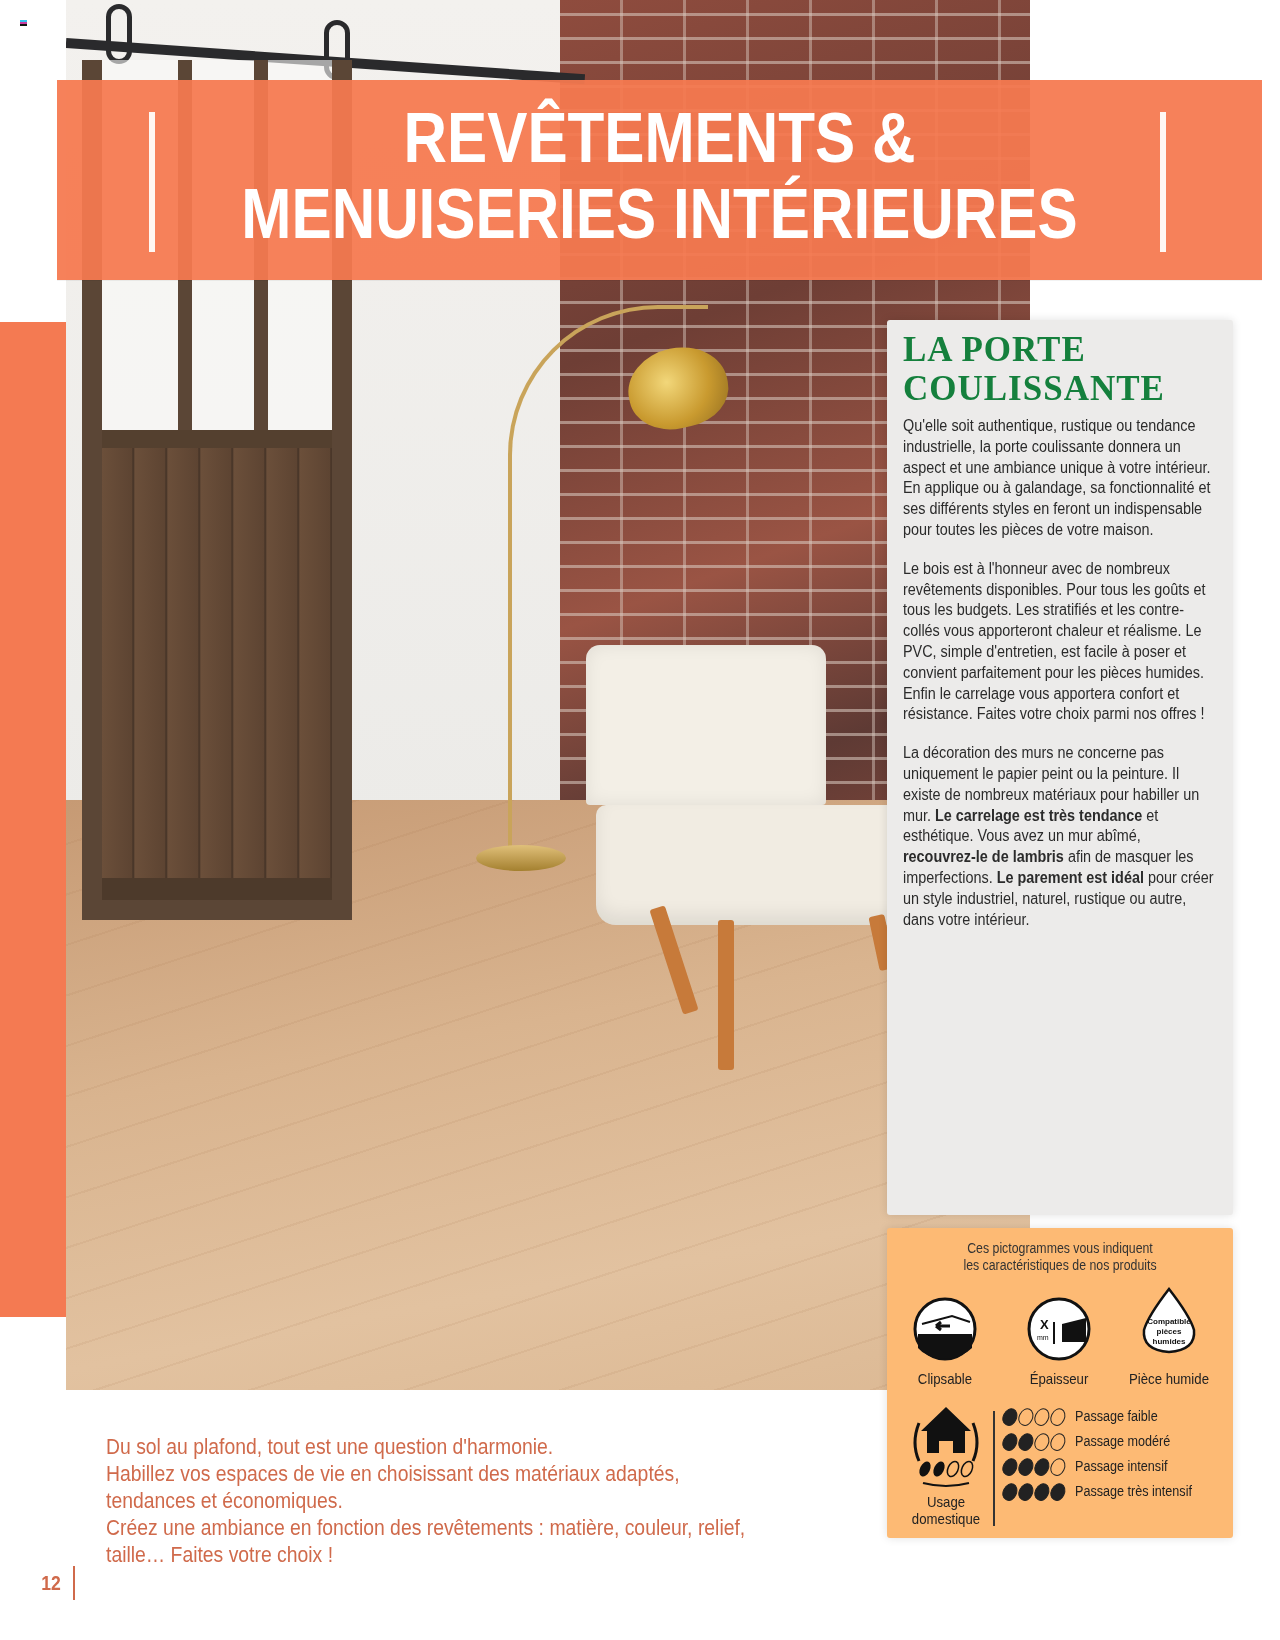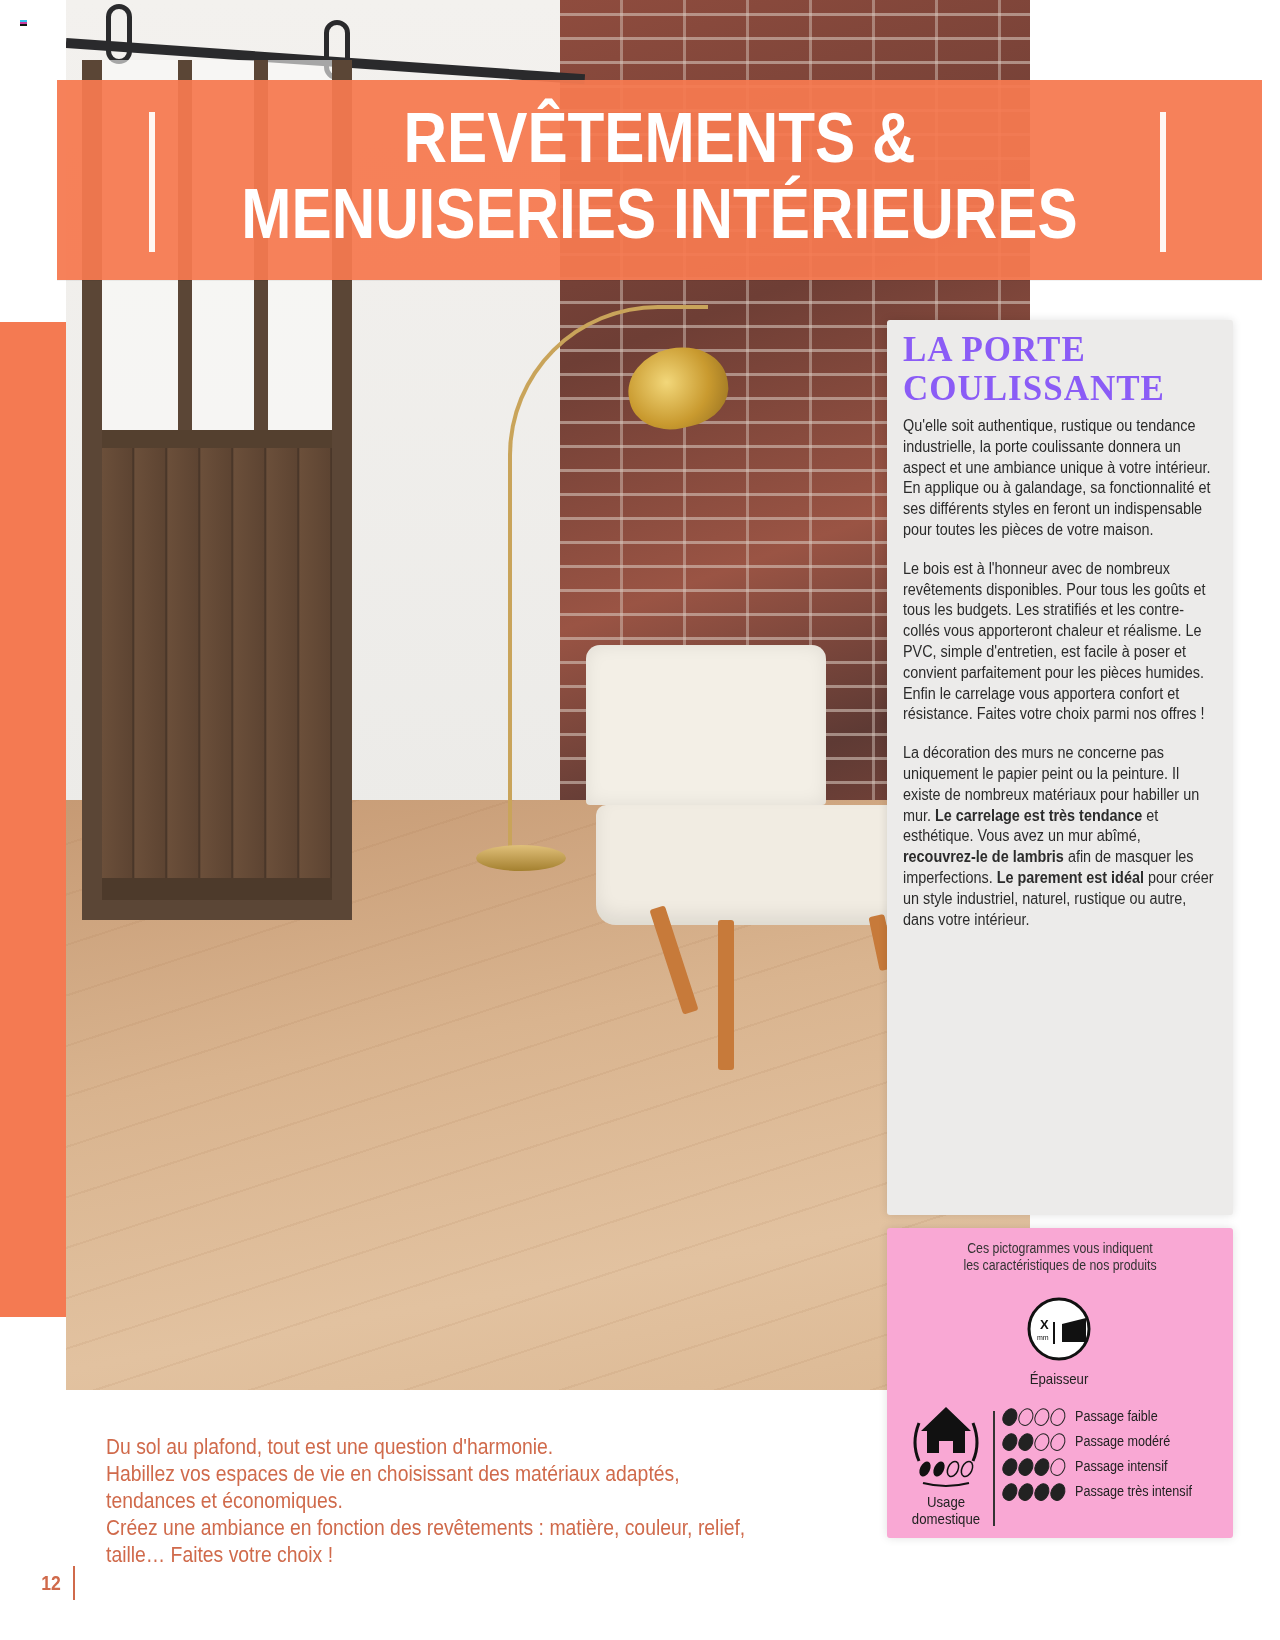--- a/index.html
+++ b/index.html
@@ -61,26 +61,26 @@
     position: absolute; left: 0; right: 0; top: 20px;
     text-align: center; color: #ffffff;
     font-family: "Liberation Sans", sans-serif; font-weight: 700;
     font-size: 70px; line-height: 76px; letter-spacing: 0px;
     transform: scaleX(0.86); transform-origin: center;
   }
   .banner h1 span { display: block; }
 
   
   .info-card { position: absolute; left: 887px; top: 320px; width: 346px; height: 895px; background: #ecebea; border-radius: 3px; box-shadow: 0 0 10px rgba(0,0,0,.12); padding: 10px 18px 0 16px; }
-  .section-title { color: #8b5cf6; font-family: "Liberation Serif", serif; font-weight: 700; font-size: 35px; line-height: 39px; letter-spacing: 1px; margin-bottom: 8px; }
+  .section-title { color: #15803d; font-family: "Liberation Serif", serif; font-weight: 700; font-size: 35px; line-height: 39px; letter-spacing: 1px; margin-bottom: 8px; }
   .section-body { color: #2b2b2b; font-family: "Liberation Sans", sans-serif; font-size: 16px; line-height: 20.8px; transform: scaleX(0.9); transform-origin: left; width: 111%; margin-bottom: 18px; }
   .section-body b { font-weight: 700; }
 
   
-  .legend-card { position: absolute; left: 887px; top: 1228px; width: 346px; height: 310px; background: #f9a8d4; border-radius: 3px; box-shadow: 0 0 10px rgba(0,0,0,.12); }
+  .legend-card { position: absolute; left: 887px; top: 1228px; width: 346px; height: 310px; background: #fdba74; border-radius: 3px; box-shadow: 0 0 10px rgba(0,0,0,.12); }
   .legend-intro { position: absolute; left: 0; right: 0; top: 12px; text-align: center; color: #333; font-size: 14px; line-height: 17px; transform: scaleX(0.88); }
   .picto-row { position: absolute; left: 0; top: 68px; width: 100%; height: 100px; }
   .picto { position: absolute; top: 0; width: 100px; text-align: center; }
   .picto .icon { width: 66px; height: 66px; margin: 0 auto; position: relative; }
   .picto .lbl { display: block; margin-top: 8px; font-size: 15px; color: #222; transform: scaleX(0.88); }
   .usage { position: absolute; left: 14px; top: 175px; width: 90px; height: 130px; text-align: center; }
   .usage .lbl { display: block; font-size: 15px; line-height: 17px; color: #222; transform: scaleX(0.88); }
   .vsep { position: absolute; left: 106px; top: 183px; width: 2px; height: 115px; background: #333; }
   .traffic { position: absolute; left: 116px; top: 180px; width: 225px; }
   .traffic-row { height: 25px; display: flex; }
@@ -151,31 +151,53 @@
   </p>
 </div>
 
 <div class="legend-card">
   <div class="legend-intro">
     <div>Ces pictogrammes vous indiquent</div>
     <div>les caractéristiques de nos produits</div>
   </div>
 
   <div class="picto-row">
+    <div class="picto" style="left:8px;">
+      <div class="icon">
+        <svg width="66" height="66" viewBox="0 0 66 66">
+          <circle cx="33" cy="33" r="30" fill="#fff" stroke="#111" stroke-width="3"></circle>
+          <path d="M6 38 L60 38 L60 52 Q50 62 33 63 Q14 62 6 52 Z" fill="#111"></path>
+          <path d="M10 28 L40 20 L58 26" fill="none" stroke="#111" stroke-width="2"></path>
+          <path d="M38 30 L24 30 M24 30 L29 26 M24 30 L29 34" stroke="#111" stroke-width="3" fill="none"></path>
+        </svg>
+      </div>
+      <span class="lbl">Clipsable</span>
+    </div>
     <div class="picto" style="left:122px;">
       <div class="icon">
         <svg width="66" height="66" viewBox="0 0 66 66">
           <circle cx="33" cy="33" r="30" fill="#fff" stroke="#111" stroke-width="3"></circle>
           <path d="M36 28 L60 22 L60 46 L36 46 Z" fill="#111"></path>
           <line x1="28" y1="26" x2="28" y2="48" stroke="#111" stroke-width="2"></line>
           <text x="14" y="33" font-size="13" font-weight="700" font-family="Liberation Sans, sans-serif" fill="#111">X</text>
           <text x="11" y="44" font-size="7" font-family="Liberation Sans, sans-serif" fill="#111">mm</text>
         </svg>
       </div>
       <span class="lbl">Épaisseur</span>
+    </div>
+    <div class="picto" style="left:232px;">
+      <div class="icon">
+        <svg width="66" height="70" viewBox="0 0 66 70" style="margin-top:-10px">
+          <path d="M33 3 Q12 30 8 44 Q6 64 33 66 Q60 64 58 44 Q54 30 33 3 Z" fill="#fff" stroke="#111" stroke-width="2.5"></path>
+          <text x="33" y="38" text-anchor="middle" font-size="8" font-weight="700" font-family="Liberation Sans, sans-serif" fill="#111">Compatible</text>
+          <text x="33" y="48" text-anchor="middle" font-size="8" font-weight="700" font-family="Liberation Sans, sans-serif" fill="#111">pièces</text>
+          <text x="33" y="58" text-anchor="middle" font-size="8" font-weight="700" font-family="Liberation Sans, sans-serif" fill="#111">humides</text>
+        </svg>
+      </div>
+      <span class="lbl">Pièce humide</span>
     </div>
   </div>
 
   <div class="usage">
     <svg width="74" height="86" viewBox="0 0 74 86">
       <path d="M37 4 L62 28 L56 28 L56 50 L44 50 L44 38 L30 38 L30 50 L18 50 L18 28 L12 28 Z" fill="#111"></path>
       <path d="M10 20 Q2 40 10 58" fill="none" stroke="#111" stroke-width="3"></path>
       <path d="M64 20 Q72 40 64 58" fill="none" stroke="#111" stroke-width="3"></path>
       <ellipse cx="16" cy="66" rx="5" ry="8" fill="#111" transform="rotate(25 16 66)"></ellipse>
       <ellipse cx="30" cy="66" rx="5" ry="8" fill="#111" transform="rotate(25 30 66)"></ellipse>

